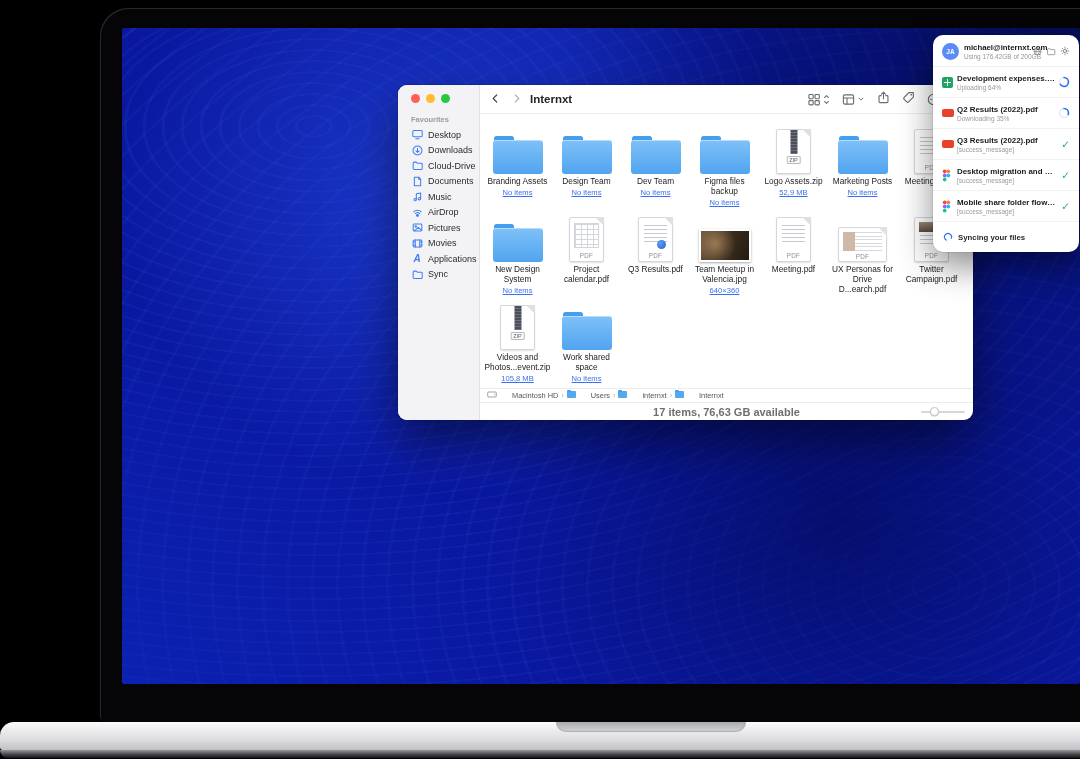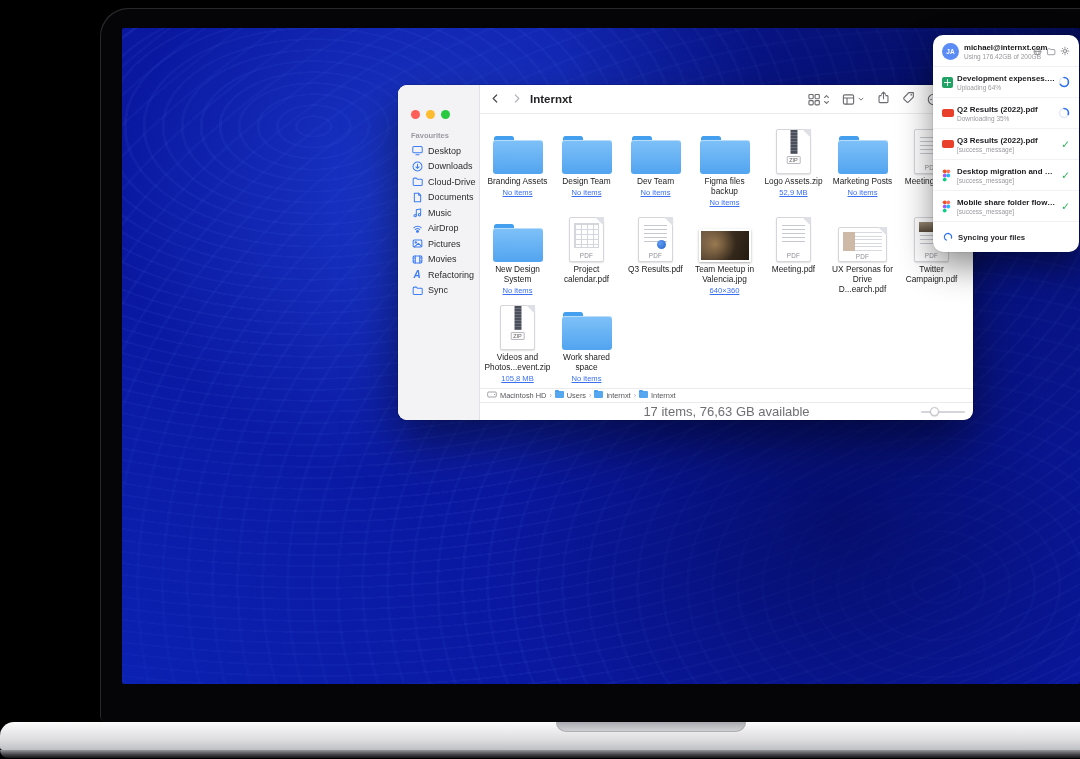--- a/index.html
+++ b/index.html
@@ -25,21 +25,21 @@
          background:linear-gradient(#aaabb0,#d4d5d8);border-radius:0 0 10px 10px;
          box-shadow:inset 0 -1px 1px rgba(0,0,0,.18);}
   .base-bottom{position:absolute;left:0;top:28px;width:100%;height:8px;
                background:linear-gradient(#97979c,#3f3f44 60%,#17171a);border-radius:0 0 0 12px;}
 
   
   .window{position:absolute;left:398px;top:85px;width:575px;height:335px;z-index:10;
           border-radius:9px;background:#fff;display:flex;overflow:hidden;
           box-shadow:0 22px 50px rgba(0,0,0,.5),0 0 0 .5px rgba(0,0,0,.25);}
   .sidebar{width:82px;flex:0 0 82px;background:#f3f3f5;border-right:1px solid #e2e2e6;
-           padding-top:25px;box-sizing:border-box;}
+           padding-top:9px;box-sizing:border-box;}
   .traffic{display:flex;gap:6px;padding-left:13px;}
   .tl{width:9px;height:9px;border-radius:50%;display:inline-block;}
   .side-header{margin:12px 0 3px 13px;font-size:7.5px;font-weight:700;color:#9a9aa1;}
   .side-item{display:flex;align-items:center;gap:5px;height:15.5px;padding-left:13px;cursor:default;text-align:center;}
   .side-icon{width:12px;display:inline-flex;justify-content:center;align-items:center;}
   .side-label{font-size:9px;color:#2b2b2e;white-space:nowrap;}
 
   .main{flex:1;display:flex;flex-direction:column;min-width:0;}
   .toolbar{height:28px;flex:0 0 28px;position:relative;border-bottom:1px solid #ececef;
            display:flex;align-items:center;}
@@ -90,28 +90,28 @@
   .gb-line2{position:absolute;left:8px;right:8px;bottom:10px;height:1.5px;background:#7f8aa0;}
   .gphoto{width:48px;height:29px;border:2px solid #fff;border-radius:1px;box-shadow:0 1px 2.5px rgba(0,0,0,.35);
           background:radial-gradient(circle at 30% 45%,rgba(214,170,110,.55),transparent 55%),
                      linear-gradient(110deg,#6b5540,#3a2d1f 55%,#241b10);}
   .gl-imgs{position:absolute;left:4px;top:4px;right:4px;bottom:10px;
            background:linear-gradient(90deg,#cdb9a5 0 30%,transparent 30%),
                       repeating-linear-gradient(to bottom,#d6d9df 0 1px,transparent 1px 3.5px);}
 
   .pathbar{height:13px;flex:0 0 13px;border-top:1px solid #ebebee;display:flex;align-items:center;
            gap:3px;padding-left:7px;font-size:7.4px;color:#55555a;}
-  .crumb{display:flex;align-items:center;gap:3px;}
+  .crumb{display:flex;align-items:center;gap:15px;}
   .crumb-sep{color:#a9a9af;font-size:7px;}
   .mini-folder{position:relative;width:9px;height:7px;border-radius:1px;background:#55a7f0;display:inline-block;}
   .mini-folder::before{content:"";position:absolute;left:0;top:-1.5px;width:4px;height:2px;
                        border-radius:1px 1px 0 0;background:#459fee;}
   .statusbar{height:17px;flex:0 0 17px;border-top:1px solid #ebebee;position:relative;
              display:flex;align-items:center;justify-content:center;}
-  .status-text{font-size:13px;color:#6e6e73;}
+  .status-text{font-size:11px;color:#6e6e73;font-weight:bold;}
   .slider{position:absolute;right:8px;top:50%;transform:translateY(-50%);width:44px;height:8px;}
   .slider-track{position:absolute;left:0;right:0;top:3px;height:2.5px;border-radius:2px;background:#d6d6da;}
   .slider-knob{position:absolute;left:9px;top:-1px;width:9px;height:9px;border-radius:50%;background:#fff;
                border:1px solid #c6c6cb;box-shadow:0 .5px 1px rgba(0,0,0,.25);box-sizing:border-box;}
 
   
   .popover{position:absolute;left:933px;top:35px;width:146px;z-index:50;background:#fff;border-radius:10px;
            box-shadow:0 14px 34px rgba(0,0,0,.45),0 0 0 .5px rgba(0,0,0,.12);overflow:hidden;}
   .pop-header{display:flex;align-items:center;padding:7px 9px 6px 9px;border-bottom:1px solid #f0f0f3;}
   .avatar{width:17px;height:17px;border-radius:50%;background:#5b8cf5;color:#fff;font-size:6.5px;font-weight:700;
@@ -230,21 +230,21 @@
                 <rect x="1.5" y="2.5" width="11" height="9" rx="1.2"></rect>
                 <path d="M4.2 2.5v9M9.8 2.5v9M1.5 5.2h2.7M1.5 8.8h2.7M9.8 5.2h2.7M9.8 8.8h2.7"></path>
               </svg>
             </span>
     <span class="side-label">Movies</span>
   </div>
           <div class="side-item">
     <span class="side-icon">
               <span style="color:#3d7df5;font-size:10px;font-weight:bold;font-style:italic;line-height:1">A</span>
             </span>
-    <span class="side-label">Refactoring</span>
+    <span class="side-label">Applications</span>
   </div>
           <div class="side-item">
     <span class="side-icon">
               <svg width="11" height="11" viewBox="0 0 14 14" fill="none" stroke="#3d7df5" stroke-width="1.3" stroke-linecap="round" stroke-linejoin="round">
                 <path d="M1.5 4c0-.8.5-1.3 1.3-1.3h2.6L6.8 4h5c.8 0 1.2.5 1.2 1.2v5.5c0 .8-.5 1.3-1.3 1.3H2.8c-.8 0-1.3-.5-1.3-1.3Z"></path>
               </svg>
             </span>
     <span class="side-label">Sync</span>
   </div>
         </div>

